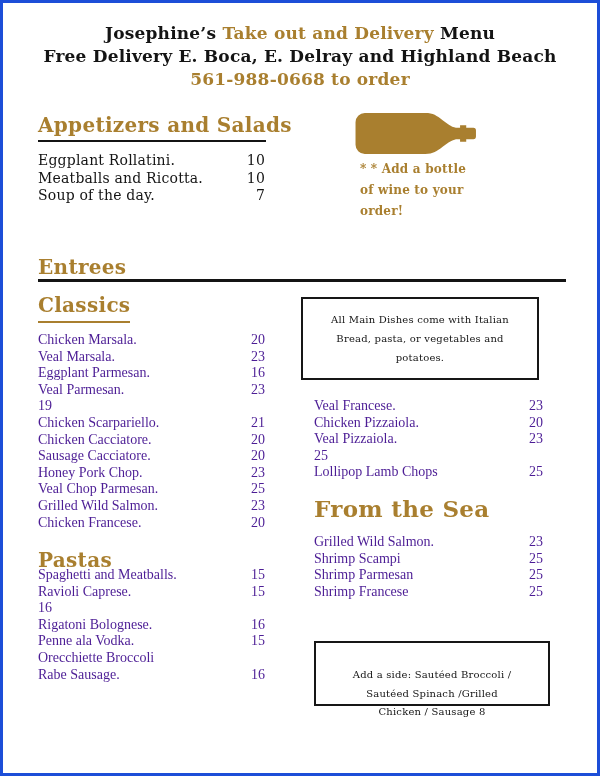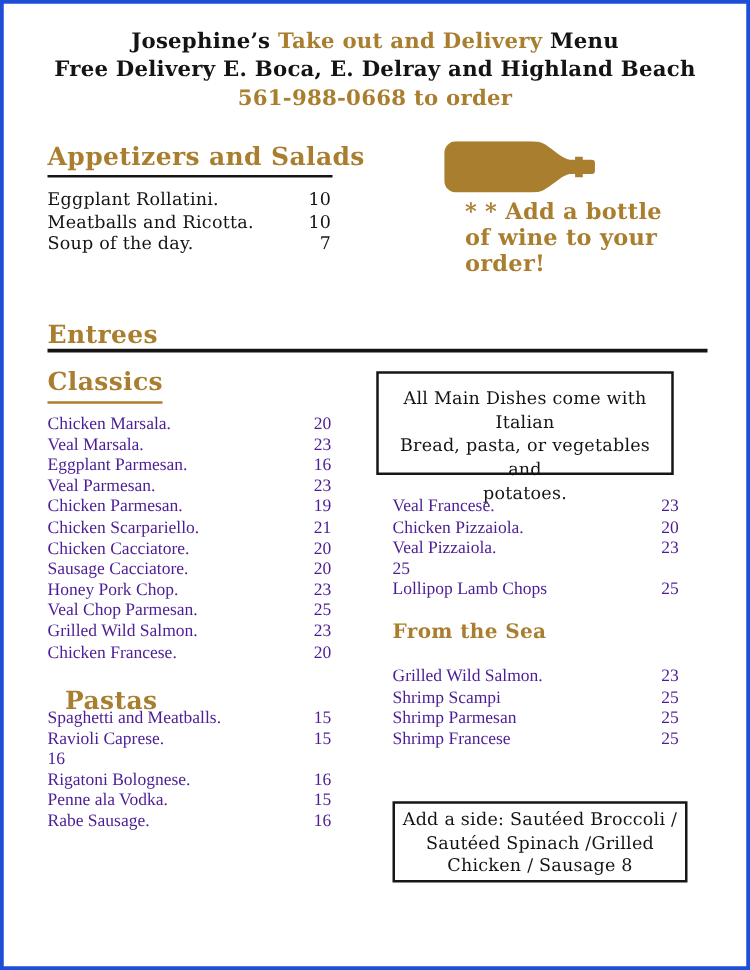--- a/index.html
+++ b/index.html
@@ -48,38 +48,37 @@
     font-size: 14px;
     line-height: 16.6px;
     color: #4c1d95;
   }
 
   .note-box {
     position: absolute;
     border: 2px solid #161616;
     background: #ffffff;
     text-align: center;
-    font-size: 14px;
+    font-size: 10px;
     line-height: 19px;
     white-space: pre-line;
     letter-spacing: 0.2px;
   }
   #main-dishes-note { left: 298px; top: 294px; width: 238px; height: 83px; padding: 11px 6px 0; }
-  #sides-note      { left: 311px; top: 638px; width: 236px; height: 65px; padding: 4px 4px 0; line-height: 18.5px; }
+  #sides-note      { left: 311px; top: 638px; width: 236px; height: 65px; padding: 23px 4px 0; line-height: 18.5px; }
 
   .wine-note {
     position: absolute;
     left: 357px; top: 156px; width: 175px;
     font-weight: bold;
-    font-size: 18px;
+    font-size: 12px;
     line-height: 21px;
     white-space: pre-line;
     color: var(--gold, #a97f2f);
     letter-spacing: 0.2px;
-    margin-left: 12px;
   }
   #wine-bottle { position: absolute; left: 352px; top: 110px; width: 122px; height: 41px; }
   #wine-bottle svg { display: block; width: 100%; height: 100%; }
 </style>
 </head>
 <body>
 
 <div id="page">
 
   <header class="header">
@@ -139,21 +138,20 @@
         <span>Eggplant Parmesan.</span>
         <span>16</span>
       </div>
 
       <div class="row">
         <span>Veal Parmesan.</span>
         <span>23</span>
       </div>
 
       <div class="row">
-        <span>Chicken Parmesan.</span>
         <span>19</span>
       </div>
 
       <div class="row">
         <span>Chicken Scarpariello.</span>
         <span>21</span>
       </div>
 
       <div class="row">
         <span>Chicken Cacciatore.</span>
@@ -179,21 +177,21 @@
         <span>Grilled Wild Salmon.</span>
         <span>23</span>
       </div>
 
       <div class="row">
         <span>Chicken Francese.</span>
         <span>20</span>
       </div>
     </div>
 
-  <h3 class="sec-heading" style="left:35px; top:545px;margin-left:14px;">Pastas</h3>
+  <h3 class="sec-heading" style="left:35px; top:545px;">Pastas</h3>
   <div class="menu-list list-sans" style="left:35px; top:564px; width:227px;">
 
       <div class="row">
         <span>Spaghetti and Meatballs.</span>
         <span>15</span>
       </div>
 
       <div class="row">
         <span>Ravioli Caprese.</span>
         <span>15</span>
@@ -206,20 +204,24 @@
       <div class="row">
         <span>Rigatoni Bolognese.</span>
         <span>16</span>
       </div>
 
       <div class="row">
         <span>Penne ala Vodka.</span>
         <span>15</span>
       </div>
 
+      <div class="row">
+        <span>Orecchiette Broccoli</span>
+        <span></span>
+      </div>
 
       <div class="row">
         <span>Rabe Sausage.</span>
         <span>16</span>
       </div>
     </div>
 
   <div id="main-dishes-note" class="note-box">All Main Dishes come with Italian
 Bread, pasta, or vegetables and
 potatoes.</div>
@@ -244,21 +246,21 @@
       <div class="row">
         <span>25</span>
       </div>
 
       <div class="row">
         <span>Lollipop Lamb Chops</span>
         <span>25</span>
       </div>
     </div>
 
-  <h3 class="sec-heading" style="left:311px; top:492px; font-size:16px;">From the Sea</h3>
+  <h3 class="sec-heading" style="left:311px; top:492px; font-size:23px;">From the Sea</h3>
   <div class="menu-list list-sans" style="left:311px; top:531px; width:229px;">
 
       <div class="row">
         <span>Grilled Wild Salmon.</span>
         <span>23</span>
       </div>
 
       <div class="row">
         <span>Shrimp Scampi</span>
         <span>25</span>

